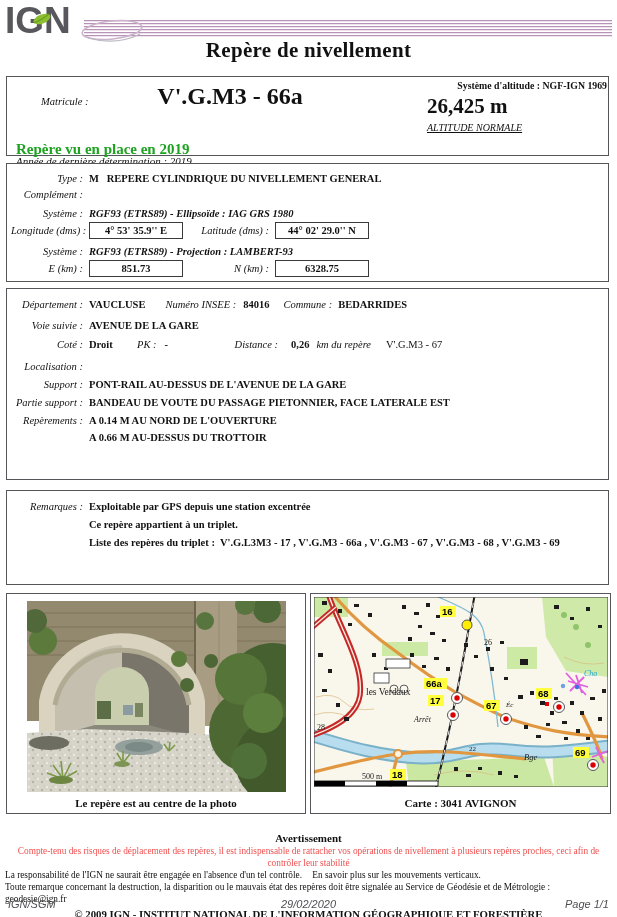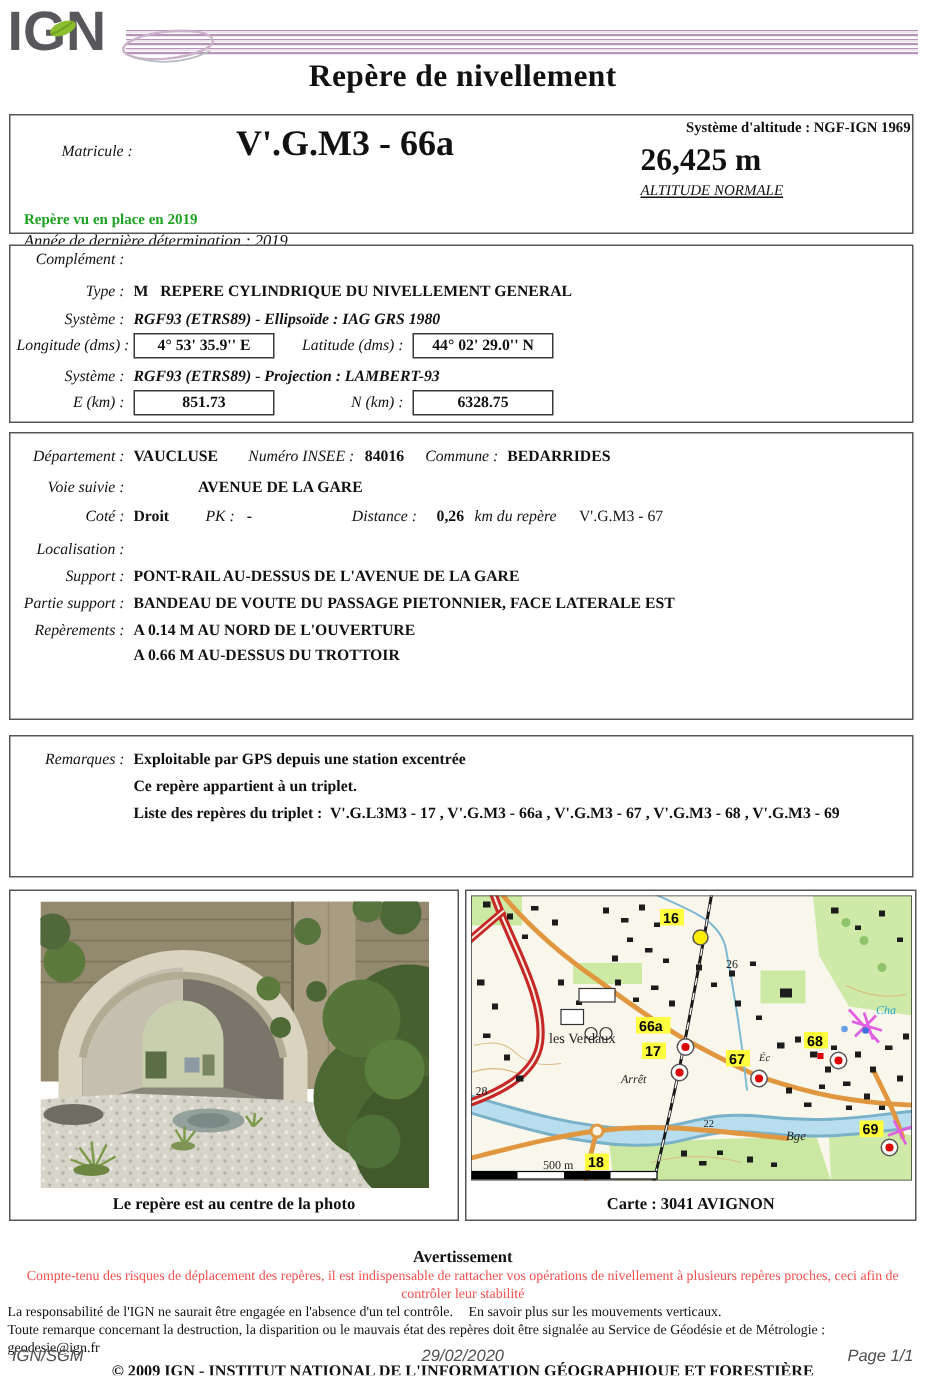--- a/index.html
+++ b/index.html
@@ -29,21 +29,21 @@
   
   #box1{top:76px;height:80px;}
   .matricule-lbl{position:absolute;left:34px;top:19px;font-style:italic;font-size:10.5px;}
   .matricule-val{position:absolute;left:118px;top:6px;width:210px;text-align:center;
     font-size:24px;font-weight:bold;}
   .alt-block{position:absolute;left:420px;top:3px;width:180px;}
   .alt-sys{text-align:right;font-weight:bold;font-size:9.8px;line-height:12px;}
   .alt-val{font-size:21px;font-weight:bold;line-height:24px;margin-top:2px;}
   .alt-type{font-style:italic;font-size:10px;margin-top:4px;text-decoration:underline;}
   .annee{position:absolute;left:9px;top:48px;font-style:italic;font-size:11px;margin-top:30px;}
-  .seen{position:absolute;left:9px;top:64px;font-weight:bold;font-size:10px;}
+  .seen{position:absolute;left:9px;top:64px;font-weight:bold;font-size:15px;}
   
   .figbox{position:absolute;top:593px;height:221px;border:1px solid #56565a;box-sizing:border-box;background:#fff;}
   #photobox{left:6px;width:300px;}
   #mapbox{left:310px;width:301px;}
   .figcap{position:absolute;left:0;bottom:4px;width:100%;text-align:center;font-weight:bold;font-size:11px;}
   .photo-svg{position:absolute;left:20px;top:7px;}
   .map-svg{position:absolute;left:3px;top:3px;}
   
   .warn{position:absolute;left:0;top:831px;width:617px;text-align:center;}
   .warn-title{font-size:11px;font-weight:bold;line-height:14px;text-align:center;}
@@ -85,27 +85,27 @@
     <div class="alt-block">
       <div class="alt-sys">Système d'altitude : NGF-IGN 1969</div>
       <div class="alt-val">26,425 m</div>
       <div class="alt-type">ALTITUDE NORMALE</div>
     </div>
     <div class="annee">Année de dernière détermination : 2019</div>
     <div class="seen" style="color:#1ea321">Repère vu en place en 2019</div>
   </div>
 
   <div class="box" id="box2" style="top:163px;height:119px;">
+    <div class="row" style="margin-top:8px;">
+      <span class="lbl">Type :</span>
+      <span class="val">M   REPERE CYLINDRIQUE DU NIVELLEMENT GENERAL</span>
+    </div>
     <div class="row" style="margin-top:3px;">
       <span class="lbl">Complément :</span>
       <span class="val"></span>
-    </div>
-    <div class="row" style="margin-top:8px;">
-      <span class="lbl">Type :</span>
-      <span class="val">M   REPERE CYLINDRIQUE DU NIVELLEMENT GENERAL</span>
     </div>
     <div class="row" style="margin-top:6px;">
       <span class="lbl">Système :</span>
       <span class="val-it">RGF93 (ETRS89) - Ellipsoïde : IAG GRS 1980</span>
     </div>
     <div class="row" style="margin-top:2px;">
       <span class="lbl">Longitude (dms) :</span>
       <span class="inbox">4°  53'  35.9'' E</span>
       <span class="lbl2">Latitude (dms) :</span>
       <span class="inbox">44°  02'  29.0'' N</span>
@@ -124,21 +124,21 @@
 
   <div class="box" id="box3" style="top:288px;height:192px;">
     <div class="row" style="margin-top:9px;">
       <span class="lbl">Département :</span>
       <span class="val">VAUCLUSE</span>
       <span class="it mixgap" style="margin-left:20px;">Numéro INSEE :</span>
       <span class="val mixgap" style="margin-left:7px;">84016</span>
       <span class="it mixgap" style="margin-left:14px;">Commune :</span>
       <span class="val mixgap" style="margin-left:6px;">BEDARRIDES</span>
     </div>
-    <div class="row" style="margin-top:8px;gap:43px;">
+    <div class="row" style="margin-top:8px;">
       <span class="lbl">Voie suivie :</span>
       <span class="val">AVENUE DE LA GARE</span>
     </div>
     <div class="row" style="margin-top:6px;">
       <span class="lbl">Coté :</span>
       <span class="val" style="width:48px;">Droit</span>
       <span class="it">PK :</span>
       <span class="val" style="margin-left:8px;width:70px;">-</span>
       <span class="it">Distance :</span>
       <span class="val" style="margin-left:13px;">0,26</span>

